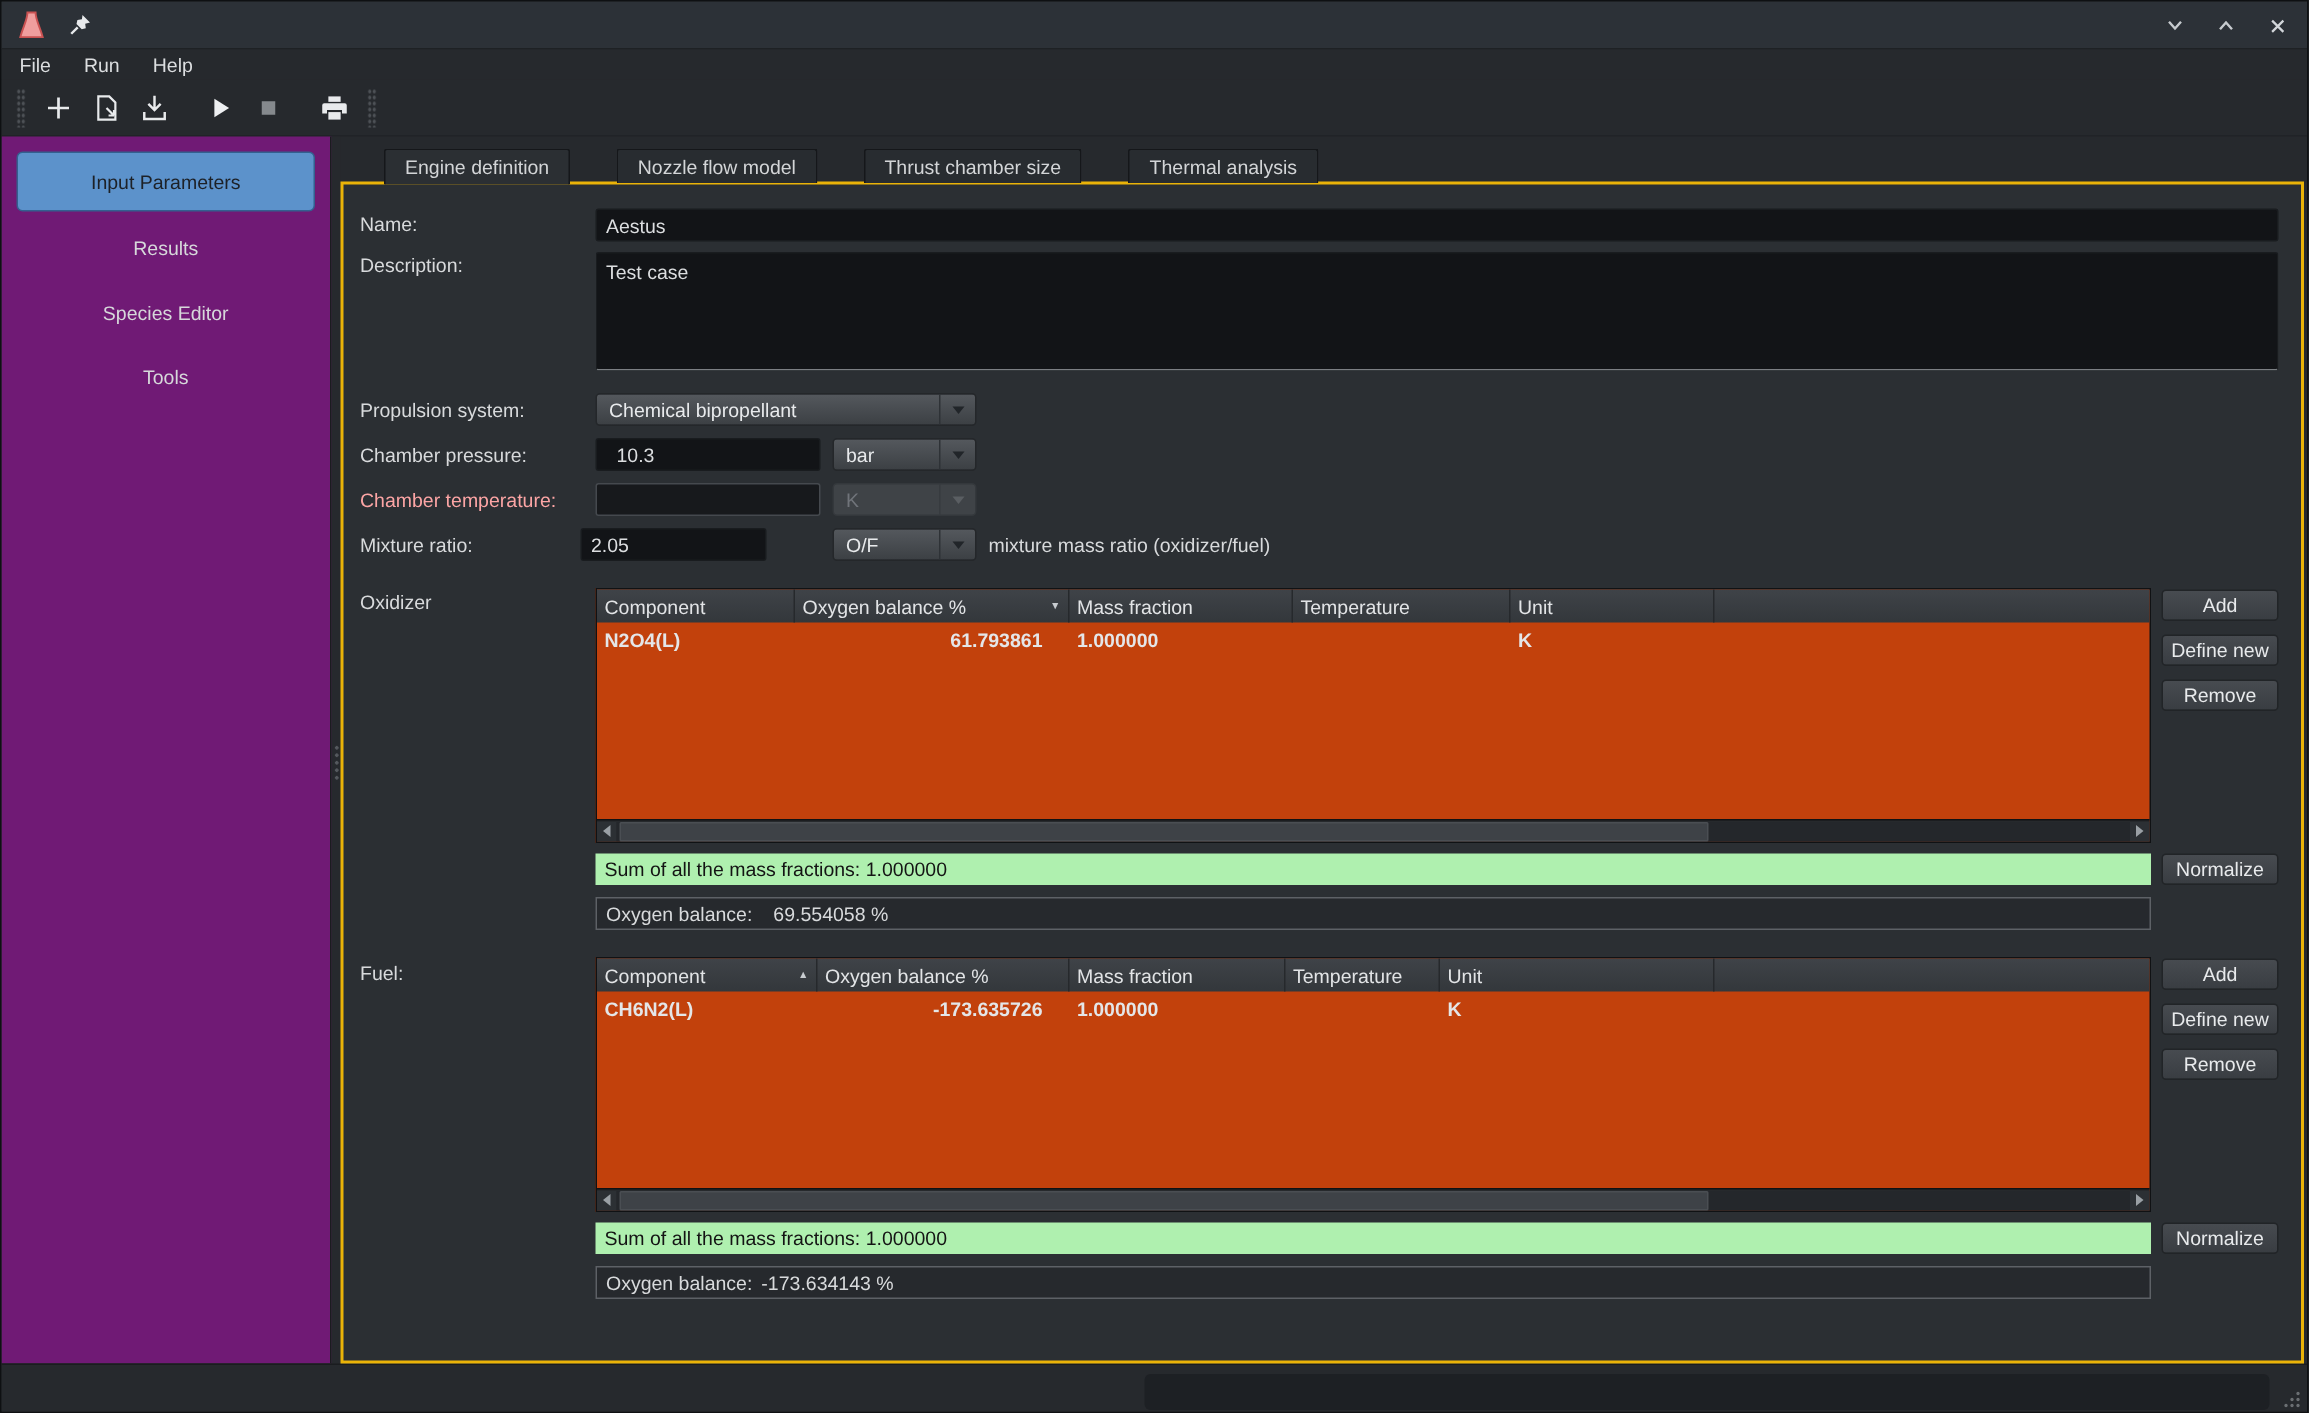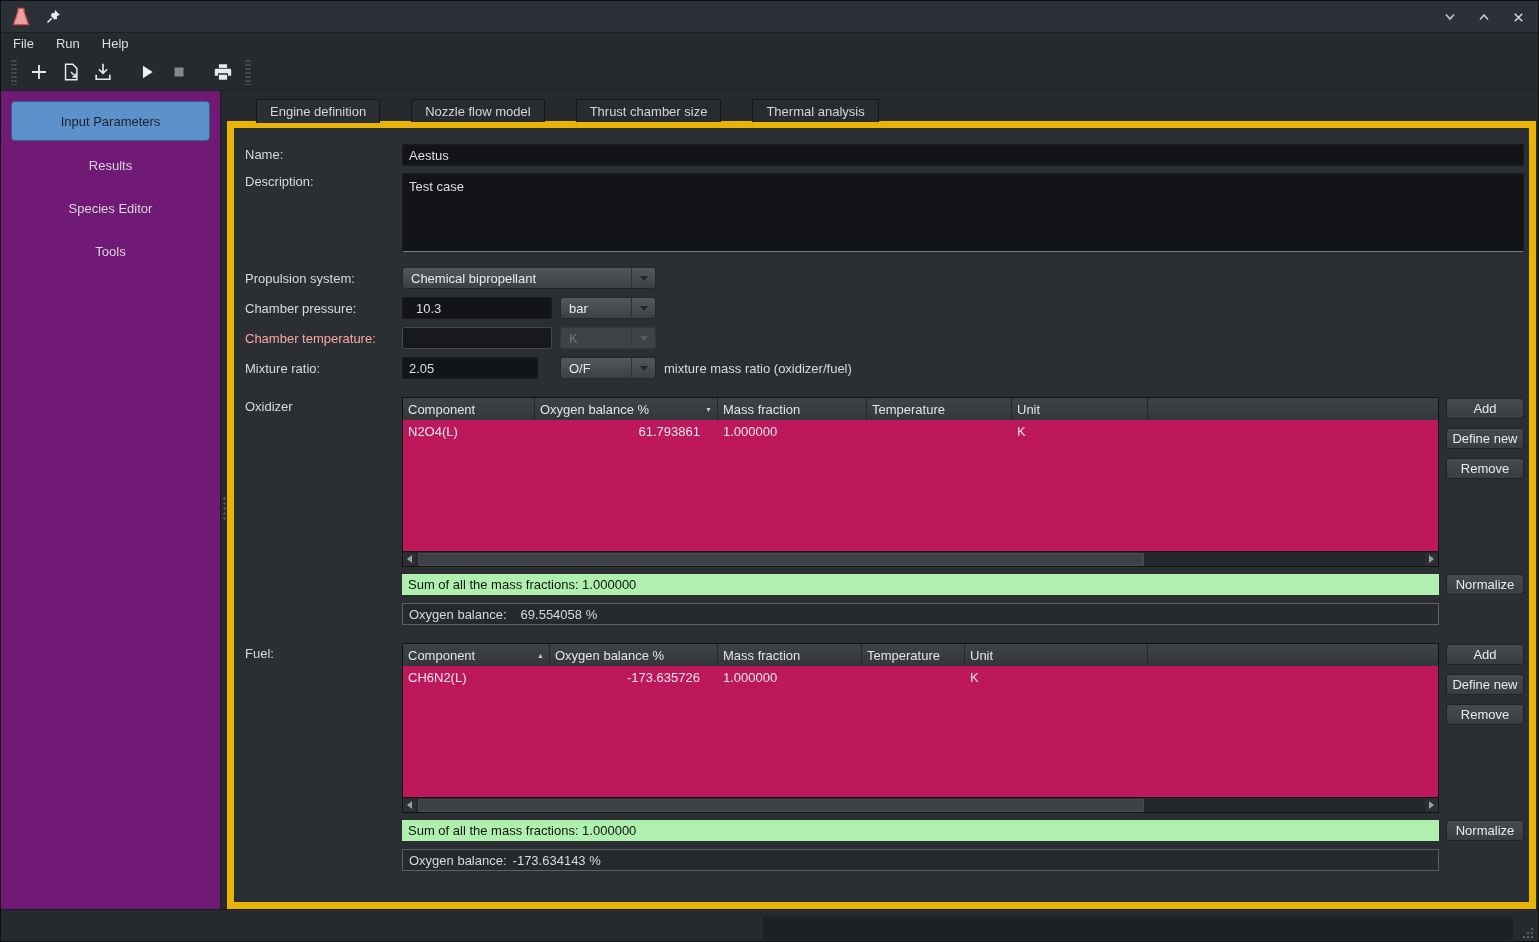--- a/index.html
+++ b/index.html
@@ -35,43 +35,43 @@
   .splitter { width:6px; background:#26292d; position:relative; }
   .splitter .dots { position:absolute; top:405px; left:1px; width:5px; height:26px;
     background-image:radial-gradient(circle,#55595e 1px,transparent 1.3px); background-size:5px 5px; }
   .content { flex:1; position:relative; }
   
   .tabbar { position:absolute; top:8px; left:1px; display:flex; gap:3px; z-index:3; }
   .tab { height:23px; padding:0 13px; display:flex; align-items:center; font-size:13px; color:#d3d5d7;
     background:#282c30; border:1px solid #15171a; border-bottom:none; border-radius:2px 2px 0 0;margin-left:28px; }
   .tab.active { background:#2b2f33; height:24px; position:relative; z-index:4; }
   
-  .panel { position:absolute; top:30px; left:0; right:2px; bottom:0; background:#2b2f33; border:7px solid #eab308; z-index:2; }
+  .panel { position:absolute; top:30px; left:0; right:2px; bottom:0; background:#2b2f33; border:2px solid #eab308; z-index:2; }
   .flabel { position:absolute; left:11px; color:#d8dadc; font-size:13px; }
   .flabel.disabled { color:#fca5a5; }
   .note { position:absolute; color:#d8dadc; font-size:13px; }
   .tin { position:absolute; background:#121417; border:1px solid #191c1f; border-radius:2px;
     color:#dcdee0; font-size:13px; padding:0 6px; font-family:"Liberation Sans","DejaVu Sans",sans-serif; }
   .tin:disabled, .tin.disabled { background:#17191c; border:1px solid #45494e; }
   textarea.tin { resize:none; padding-top:5px; border-bottom:1px solid #7b7f83; }
   
   .combo { position:absolute; height:22px; border-radius:3px; border:1px solid #24272a;
     background:linear-gradient(#54585d,#3c4044); display:flex; align-items:center; color:#e8eaec; font-size:13px; }
   .combo .val { padding-left:8px; flex:1; white-space:nowrap; overflow:hidden; }
   .combo .arrow-zone { width:24px; height:100%; display:flex; align-items:center; justify-content:center; border-left:1px solid #2e3236; }
   .combo .arr { width:0; height:0; border-left:4px solid transparent; border-right:4px solid transparent; border-top:5px solid #212529; }
   .combo.disabled { background:#3f4347; border-color:#34383c; color:#70747a; }
   .combo.disabled .arr { border-top-color:#5a5e62; }
   .combo.disabled .arrow-zone { border-left-color:#373b3f; }
   
-  .ptable { position:absolute; left:168px; width:1037px; background:#be185d; border:1px solid #101214; }
+  .ptable { position:absolute; left:168px; width:1037px; background:#c2410c; border:1px solid #101214; }
   .thead { height:22px; display:flex; background:linear-gradient(#3f4348,#33373b); color:#e2e4e6; }
   .th { display:flex; align-items:center; padding-left:5px; border-right:1px solid #26292c; font-size:13px; position:relative; }
   .th .sort { position:absolute; right:5px; font-size:7px; color:#c8ccd0; }
-  .trow { height:23px; display:flex; color:#e4e6e8; font-size:13px; }
+  .trow { height:23px; display:flex; color:#e4e6e8; font-size:13px;font-weight:bold; }
   .td { display:flex; align-items:center; padding-left:5px; }
   .td.num { justify-content:flex-end; padding-right:18px; }
   
   .hscroll { position:absolute; left:0; bottom:0; height:15px; right:0; background:#26292c; border-top:1px solid #101214; display:flex; align-items:center; }
   .sc-btn { width:13px; height:13px; display:flex; align-items:center; justify-content:center; background:#2c3034; }
   .sc-track { flex:1; height:13px; position:relative; background:#24272b; }
   .sc-thumb { position:absolute; top:0; height:13px; background:#3e4247; border:1px solid #4a4e53; border-radius:1px; }
   .tri-l { width:0; height:0; border-top:4px solid transparent; border-bottom:4px solid transparent; border-right:5px solid #9aa0a5; }
   .tri-r { width:0; height:0; border-top:4px solid transparent; border-bottom:4px solid transparent; border-left:5px solid #9aa0a5; }
   
@@ -233,21 +233,21 @@
       <div class="flabel disabled" style="top:203px">Chamber temperature:</div>
       <input class="tin disabled" style="top: 199px; left: 168px; width: 150px; height: 22px;" disabled="">
       <div class="combo disabled" style="top:199px; left:326px; width:96px">
         <span class="val">K</span>
         <span class="arrow-zone">
             <span class="arr"></span>
           </span>
       </div>
 
       <div class="flabel" style="top:233px">Mixture ratio:</div>
-      <input class="tin" style="top: 229px; left: 168px; width: 136px; height: 22px;" value="2.05">
+      <input class="tin" style="top: 229px; left: 158px; width: 124px; height: 22px;" value="2.05">
       <div class="combo" style="top:229px; left:326px; width:96px">
         <span class="val">O/F</span>
         <span class="arrow-zone">
             <span class="arr"></span>
           </span>
       </div>
       <div class="note" style="top:233px; left:430px">mixture mass ratio (oxidizer/fuel)</div>
 
       <div class="flabel" style="top:271px">Oxidizer</div>
 

